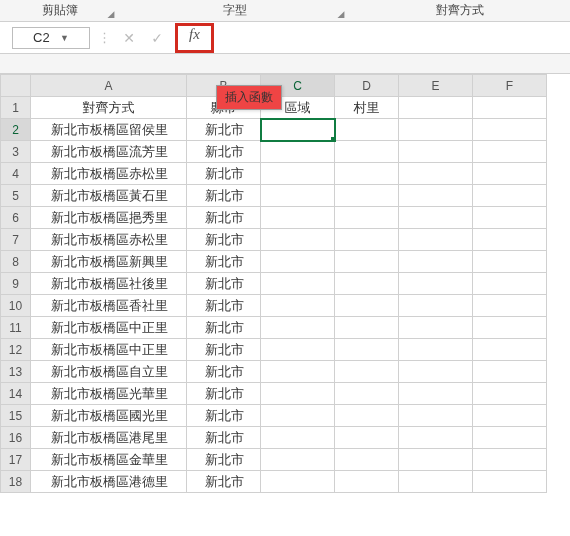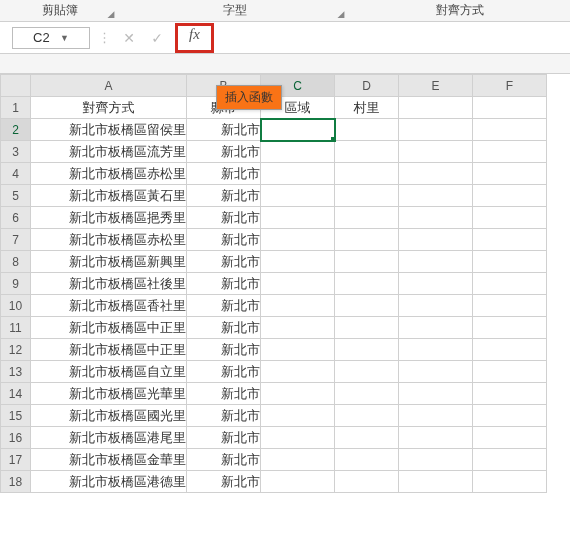--- a/index.html
+++ b/index.html
@@ -81,21 +81,21 @@
   .fx-wrap .fx {
     font-style: italic;
     font-family: "Times New Roman", serif;
     color: #555;
     font-size: 15px;
   }
   .tooltip {
     position: absolute;
     left: 216px;
     top: 85px;
-    background: #f97316;
+    background: #ef4444;
     border: 1px solid #9c9c9c;
     padding: 3px 8px;
     font-size: 12px;
     color: #333;
     box-shadow: 1px 1px 3px rgba(0,0,0,0.15);
     z-index: 5;
   }
   .gap-strip {
     height: 20px;
     background: #f5f5f5;
@@ -132,21 +132,21 @@
     background: #e6e6e6;
     color: #555;
     width: 30px;
     font-size: 12px;
   }
   .row-head.active, .col-head.active {
     background: #d8d8d8;
     color: #0a6336;
   }
   td.data-left {
-    text-align: right;
+    text-align: center;
     padding-left: 2px;
   }
   td.active-cell {
     outline: 2px solid #107c41;
     outline-offset: -1px;
     position: relative;
   }
   td.active-cell::after {
     content: '';
     position: absolute;

